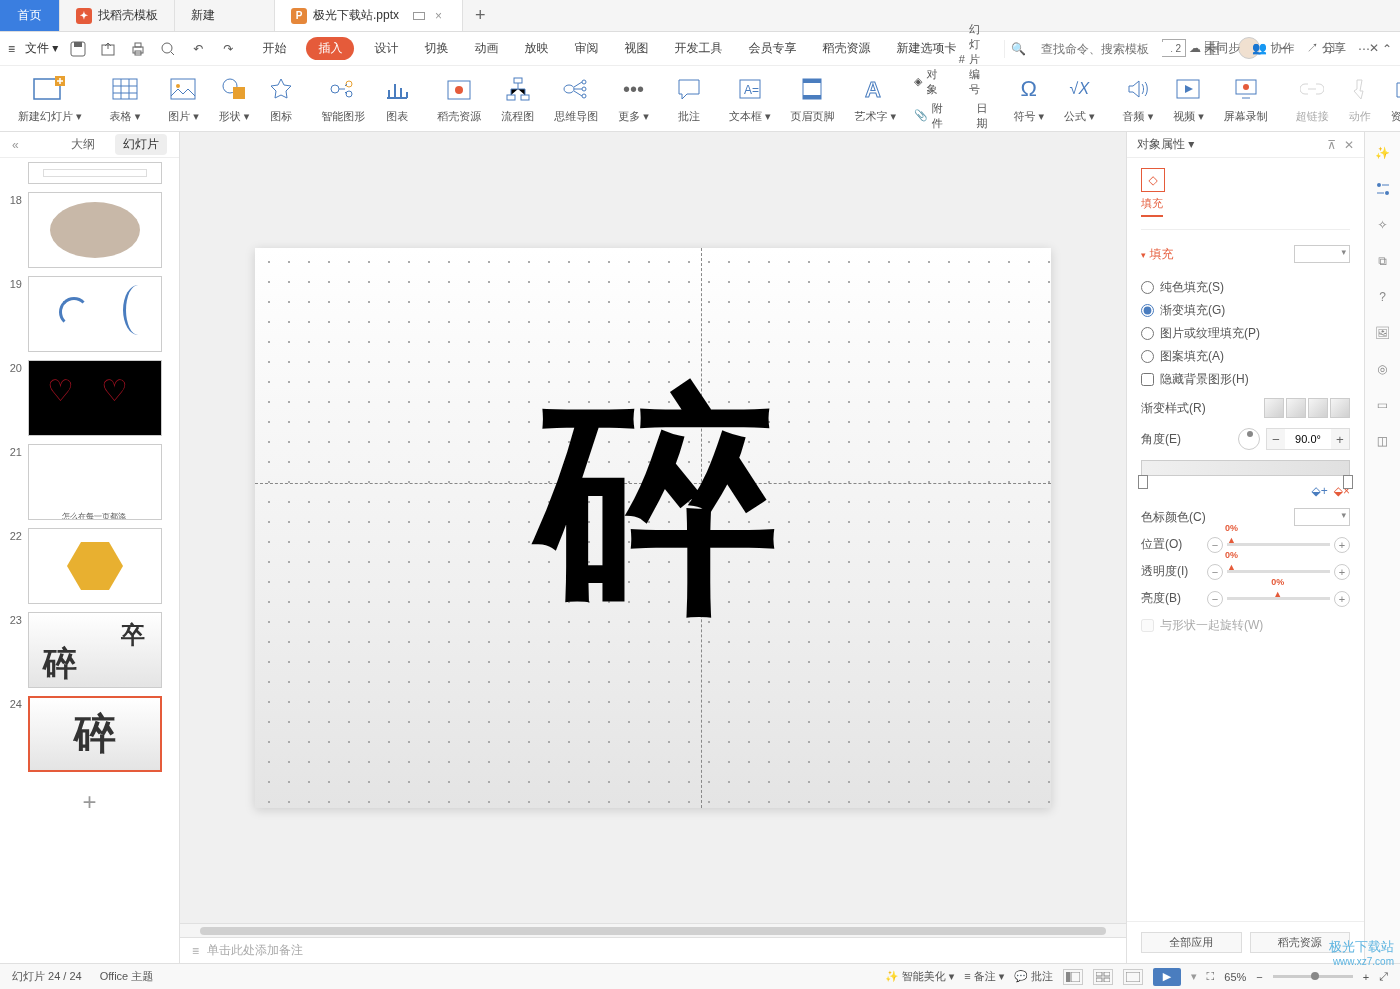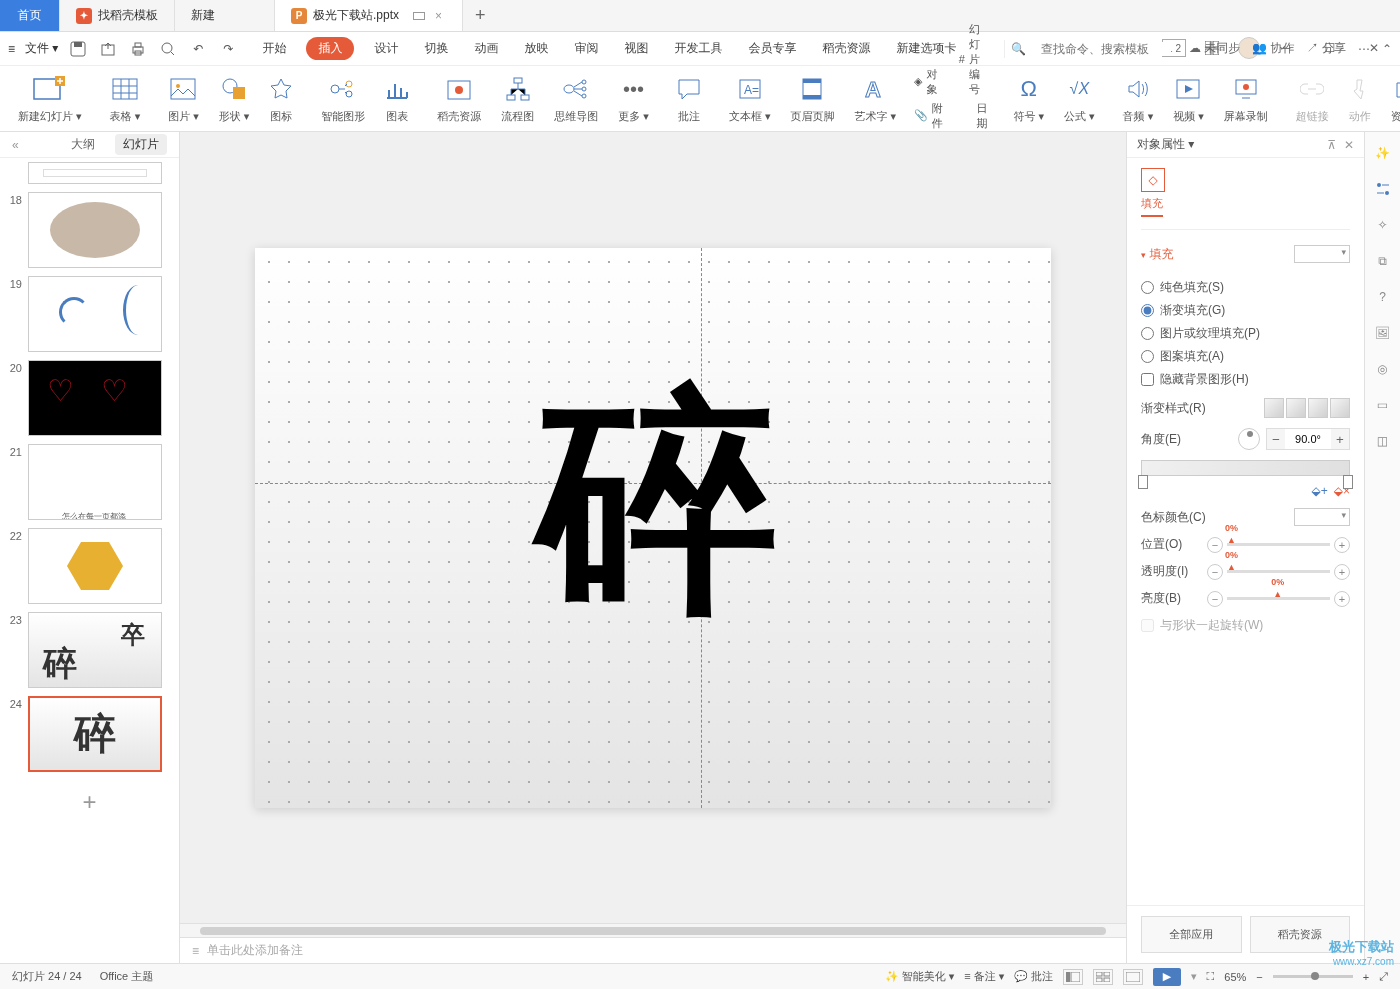--- a/index.html
+++ b/index.html
@@ -94,40 +94,40 @@
 .dial::after { content: ""; position: absolute; width: 6px; height: 6px; background: #888; border-radius: 50%; top: 2px; left: 8px; }
 .gradient-bar { height: 16px; background: linear-gradient(90deg, #f0f0f0, #e0e0e0); border: 1px solid #ccc; margin: 8px 0; position: relative; }
 .grad-stop { position: absolute; width: 10px; height: 14px; background: #fff; border: 1px solid #888; top: 14px; }
 .slider-row { display: flex; align-items: center; gap: 8px; margin: 10px 0; }
 .slider-row .lbl { width: 58px; color: #555; }
 .slider-ctrl { flex: 1; display: flex; align-items: center; gap: 4px; }
 .slider-btn { width: 16px; height: 16px; border: 1px solid #ccc; border-radius: 50%; display: flex; align-items: center; justify-content: center; font-size: 11px; color: #888; cursor: pointer; }
 .slider-track { flex: 1; height: 3px; background: #ddd; position: relative; }
 .slider-handle { position: absolute; top: -8px; font-size: 9px; color: #e55b3a; font-weight: bold; }
 .prop-footer { padding: 10px 14px; display: flex; gap: 8px; border-top: 1px solid #eee; }
-.pf-btn { flex: 1; padding: 10px; border: 1px solid #ddd; background: #f8f8f8; font-size: 11px; color: #555; cursor: pointer; }
+.pf-btn { flex: 1; padding: 2px; border: 1px solid #ddd; background: #f8f8f8; font-size: 11px; color: #555; cursor: pointer; }
 .color-drop { width: 56px; height: 18px; border: 1px solid #ccc; background: #fff; position: relative; }
 .color-drop::after { content: "▾"; position: absolute; right: 3px; top: 1px; font-size: 9px; color: #888; }
 
 
 .right-bar { width: 36px; border-left: 1px solid #e0e0e0; background: #fafafa; display: flex; flex-direction: column; align-items: center; padding-top: 12px; gap: 18px; }
 .right-bar .ico { width: 18px; height: 18px; color: #888; cursor: pointer; display: flex; align-items: center; justify-content: center; }
 .right-bar .ico.active { color: #4a7dbf; }
 
 
 .statusbar { height: 26px; background: #f8f8f8; border-top: 1px solid #e0e0e0; display: flex; align-items: center; padding: 0 12px; gap: 18px; font-size: 11px; color: #555; }
 .statusbar .right { margin-left: auto; display: flex; align-items: center; gap: 10px; }
 .view-btn { width: 20px; height: 16px; border: 1px solid #ccc; display: flex; align-items: center; justify-content: center; }
 .play-btn { width: 28px; height: 18px; background: #4a7dbf; color: #fff; display: flex; align-items: center; justify-content: center; border-radius: 2px; }
 .zoom-slider { width: 80px; height: 3px; background: #ccc; position: relative; }
 .zoom-slider::after { content: ""; position: absolute; left: 48%; top: -3px; width: 8px; height: 8px; background: #888; border-radius: 50%; }
 
 
 .watermark { position: absolute; right: 6px; bottom: 22px; font-size: 10px; color: #5db4e0; text-align: right; pointer-events: none; }
-.watermark .logo { font-size: 13px; font-weight: bold; }
+.watermark .logo { font-size: 13px; font-weight: normal; }
 
 svg { display: block; }
 
 
 .thumb .ellipse { position: absolute; left: 50%; top: 50%; transform: translate(-50%,-50%); width: 90px; height: 56px; border-radius: 50%; background: #c8b8a8; }
 .thumb .wave { position: absolute; left: 30px; top: 20px; width: 30px; height: 30px; border: 3px solid #4a7dbf; border-radius: 50%; border-right-color: transparent; border-bottom-color: transparent; }
 .thumb .wave2 { position: absolute; right: 8px; top: 8px; width: 30px; height: 50px; border-left: 3px solid #4a7dbf; border-radius: 50% 0 0 50%; }
 .thumb .heart { position: absolute; font-size: 30px; color: #a01020; }
 .thumb .heart.h1 { left: 18px; top: 12px; }
 .thumb .heart.h2 { left: 72px; top: 12px; }

